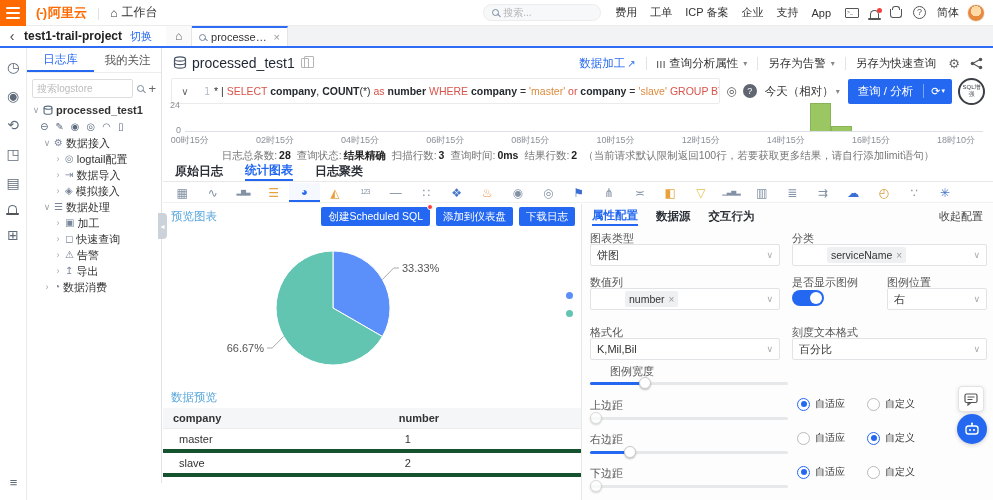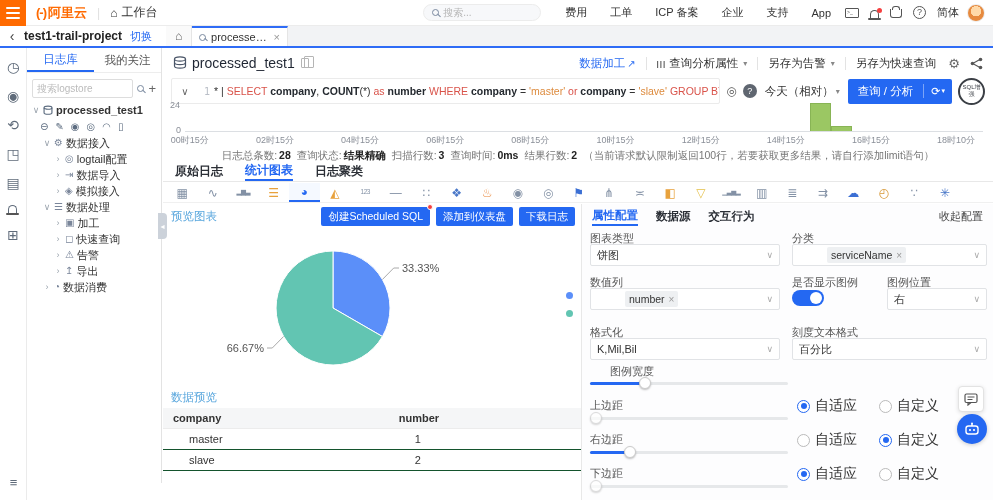--- a/index.html
+++ b/index.html
@@ -8,21 +8,21 @@
   
   .topbar{position:absolute;left:0;top:0;width:993px;height:26px;background:#fff;border-bottom:1px solid #ececec;display:flex;align-items:center;z-index:5;}
   .hamburger{width:26px;height:26px;background:#ff6a00;display:flex;flex-direction:column;justify-content:center;gap:3px;padding:0 6px;cursor:pointer;}
   .hamburger i{display:block;height:2px;background:#fff;border-radius:1px;}
   .logo{margin-left:10px;color:#ff6a00;font-weight:bold;font-size:13px;display:flex;align-items:center;gap:2px;white-space:nowrap;}
   .logo .lb{font-weight:bold;letter-spacing:-1px;}
   .tb-sep{color:#e0e0e0;margin:0 10px;font-size:12px;}
   .tb-home{display:flex;align-items:center;gap:4px;color:#333;font-size:12px;}
   .searchpill{margin-left:auto;width:118px;height:17px;border:1px solid #ececec;background:#f7f8fa;border-radius:9px;display:flex;align-items:center;gap:4px;padding:0 8px;color:#b5b5b5;font-size:10px;}
   .tlinks{display:flex;align-items:center;gap:13px;margin-left:14px;font-size:11px;color:#333;}
-  .tlinks a{color:#333;text-decoration:none;cursor:pointer;white-space:nowrap;margin-left:10px;}
+  .tlinks a{color:#333;text-decoration:none;cursor:pointer;white-space:nowrap;}
   .tbicons{display:flex;align-items:center;gap:11px;margin:0 8px 0 14px;color:#444;}
   .consoleic{width:14px;height:10px;border:1.2px solid #555;border-radius:1px;font-size:5px;line-height:7px;padding-left:1px;color:#555;}
   .bell{width:9px;height:8px;border:1.3px solid #555;border-bottom:none;border-radius:5px 5px 0 0;position:relative;}
   .bell::after{content:"";position:absolute;left:-3px;right:-3px;bottom:-2px;height:1.6px;background:#555;border-radius:1px;}
   .belldot{position:absolute;top:-3px;right:-4px;width:5px;height:5px;background:#f53f3f;border-radius:50%;}
   .cart{width:12px;height:9px;border:1.3px solid #555;border-top:none;border-radius:0 0 3px 3px;position:relative;}
   .cart::before{content:"";position:absolute;top:-3px;left:1px;right:1px;height:3px;border:1.3px solid #555;border-bottom:none;border-radius:3px 3px 0 0;}
   .qcirc{width:13px;height:13px;border:1.2px solid #555;border-radius:50%;font-size:9px;line-height:11px;text-align:center;color:#555;}
   .avatar{width:18px;height:18px;border-radius:50%;background:radial-gradient(circle at 50% 38%,#ffd9a8 0 40%,#e78a3e 41% 100%);border:1px solid #eee;}
   
@@ -116,42 +116,42 @@
   .previewhead{position:absolute;left:8px;right:6px;top:2px;height:21px;display:flex;align-items:center;gap:6px;}
   .pvtitle{color:#58a6dd;font-size:11.5px;margin-right:auto;}
   .bluebtn{background:#2468f2;color:#fff;border-radius:2px;font-size:10.5px;height:19px;line-height:19px;padding:0 7px;position:relative;cursor:pointer;white-space:nowrap;}
   .reddot{position:absolute;top:-3px;right:-3px;width:6px;height:6px;border-radius:50%;background:#f53f3f;border:1px solid #fff;}
   .piewrap{position:absolute;left:55px;top:22px;width:230px;height:165px;}
   .legend-dots{position:absolute;right:8px;top:88px;display:flex;flex-direction:column;gap:11px;}
   .ldot{width:7px;height:7px;border-radius:50%;cursor:pointer;}
   .dptitle{position:absolute;left:8px;top:186px;color:#58a6dd;font-size:11.5px;}
   .pvtable{position:absolute;left:0;right:0;top:204px;border-collapse:collapse;width:100%;font-size:11px;}
   .pvtable th{background:#f5f6f7;text-align:left;font-weight:bold;color:#333;padding:4px 10px;border-bottom:1px solid #ececec;}
-  .pvtable td{padding:4px 26px;border-bottom:1px solid #14532d;color:#333;}
+  .pvtable td{padding:4px 16px;border-bottom:4px solid #14532d;color:#333;}
   .pvtable .c1{width:54%;}
   
   .ctabs{position:absolute;left:10px;right:10px;top:3px;height:19px;display:flex;gap:18px;align-items:center;font-size:11.5px;}
   .ctab{color:#2b2f36;cursor:pointer;height:100%;display:flex;align-items:center;font-weight:bold;}
   .ctab.on{color:#2468f2;border-bottom:2px solid #2468f2;}
   .collapsecfg{margin-left:auto;color:#444;font-size:11px;cursor:pointer;font-weight:normal;}
   .flabel{position:absolute;font-size:11px;color:#555;white-space:nowrap;}
   .sel{position:absolute;height:22px;background:#fff;border:1px solid #e1e3e6;border-radius:2px;display:flex;align-items:center;padding:0 6px;font-size:11px;color:#333;cursor:pointer;}
   .sel .caret{margin-left:auto;color:#aaa;font-size:9px;}
   .caret::after{content:"∨";}
   .tag{background:#eef0f2;border-radius:2px;padding:0 4px;display:inline-flex;align-items:center;gap:4px;font-size:10.5px;color:#333;height:16px;margin-left:28px;}
   .tag .x{color:#999;font-size:10px;cursor:pointer;}
   .toggle{position:absolute;width:32px;height:16px;border-radius:9px;background:#2468f2;cursor:pointer;}
   .toggle::after{content:"";position:absolute;right:2px;top:2px;width:12px;height:12px;background:#fff;border-radius:50%;}
   .slider{position:absolute;height:3px;background:#e6e8ea;border-radius:2px;}
   .slider .fill{position:absolute;left:0;top:0;bottom:0;background:#2468f2;border-radius:2px;}
   .slider .thumb{position:absolute;top:-5px;width:12px;height:12px;border-radius:50%;background:#fff;border:1px solid #ccc;box-shadow:0 1px 2px rgba(0,0,0,.25);margin-left:-6px;cursor:pointer;}
   .radio{width:13px;height:13px;border-radius:50%;border:1px solid #bbb;display:inline-block;position:relative;background:#fff;vertical-align:-3px;cursor:pointer;flex:none;}
   .radio.on{border-color:#2468f2;}
   .radio.on::after{content:"";position:absolute;left:2.5px;top:2.5px;right:2.5px;bottom:2.5px;background:#2468f2;border-radius:50%;}
-  .radiogrp{position:absolute;display:flex;align-items:center;gap:5px;font-size:14px;color:#333;}
+  .radiogrp{position:absolute;display:flex;align-items:center;gap:5px;font-size:10px;color:#333;}
   .radiogrp .gap{width:12px;}
   
   .fab-comment{position:absolute;right:9px;top:386px;width:26px;height:26px;background:#fff;border:1px solid #e3e3e3;border-radius:4px;box-shadow:0 1px 4px rgba(0,0,0,.12);display:flex;align-items:center;justify-content:center;cursor:pointer;z-index:6;}
   .fab-robot{position:absolute;right:6px;top:414px;width:30px;height:30px;border-radius:50%;background:#2468f2;display:flex;align-items:center;justify-content:center;cursor:pointer;z-index:6;box-shadow:0 1px 4px rgba(0,0,0,.2);}
 </style>
 </head>
 <body>
 
 <div id="page">
 

